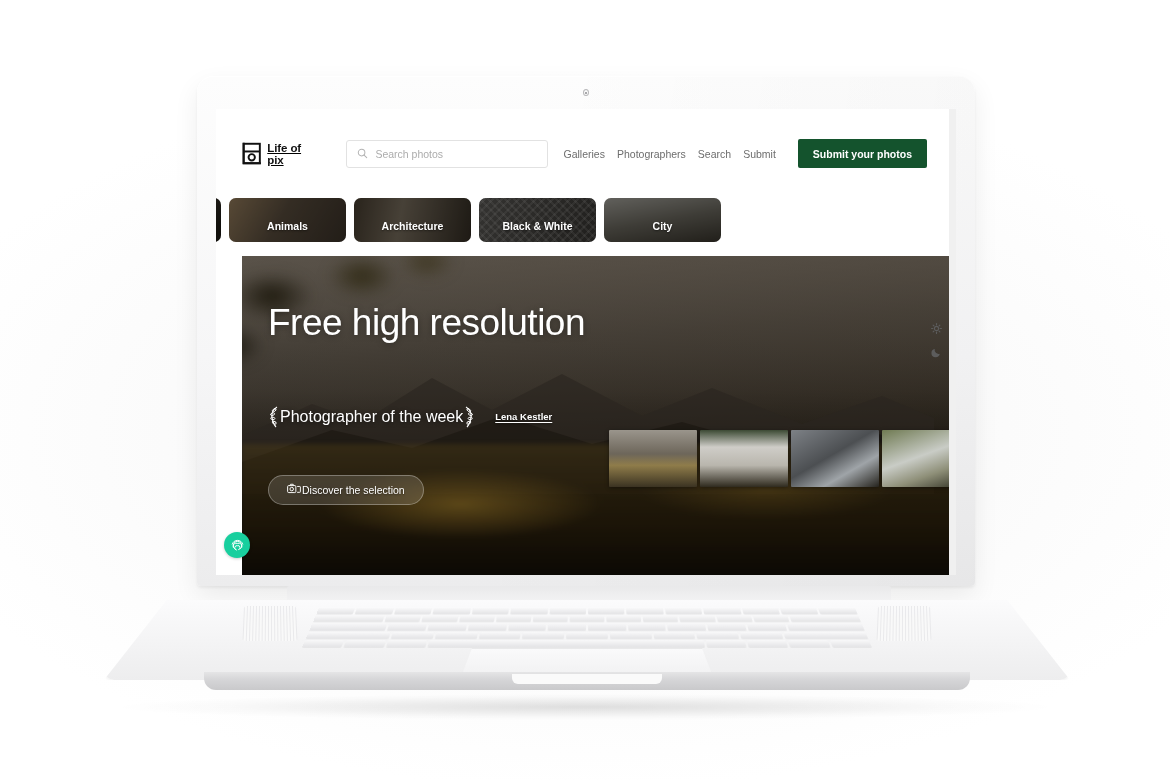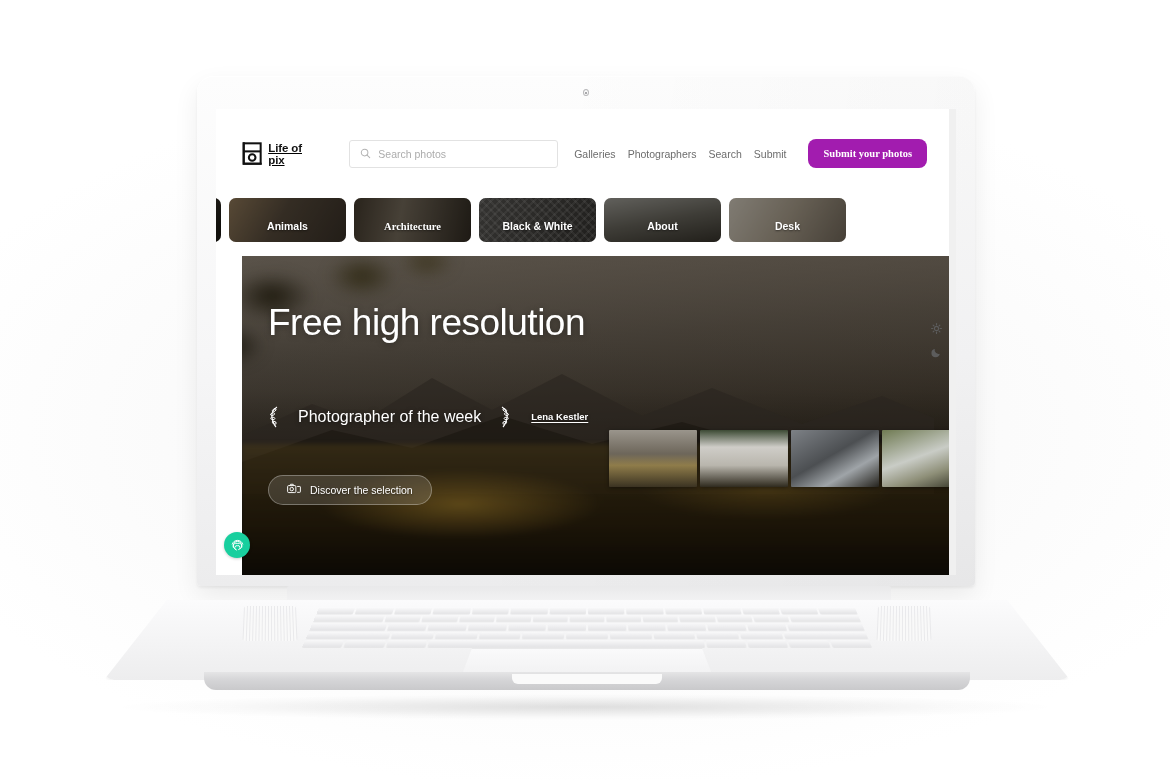--- a/index.html
+++ b/index.html
@@ -237,30 +237,30 @@
     margin-left: auto;
   }
   .nav-link {
     font-size: 10.5px;
     color: #6d6d6d;
     text-decoration: none;
     white-space: nowrap;
   }
   .cta-button {
     margin-left: 10px;
-    background: #a21caf;
+    background: #14532d;
     color: #ffffff;
     font-size: 10.5px;
     font-weight: 700;
     border: none;
-    border-radius: 8px;
+    border-radius: 2px;
     height: 29px;
     padding: 0 15px;
     cursor: pointer;
-    font-family: Liberation Serif, serif;
+    font-family: Liberation Sans, sans-serif;
     white-space: nowrap;
   }
 
   
   .category-strip {
     display: flex;
     gap: 8px;
     padding: 0 0 0 0;
     height: 44px;
     overflow: hidden;
@@ -289,21 +289,21 @@
     font-weight: 700;
     text-shadow: 0 1px 2px rgba(0,0,0,0.5);
     white-space: nowrap;
     margin-top: 12px;
   }
   .cat-tile.partial { width: 25px; }
 
   
   .tx-night   { background: linear-gradient(150deg,#2d2a25,#100f0d 70%); }
   .tx-animals { background: linear-gradient(120deg,#8a7355,#4c4135 45%,#2e2721 100%); }
-  .tx-arch    { background: linear-gradient(100deg,#3a3228,#6d6457 40%,#26211b 100%); font-family: Liberation Serif, serif; }
+  .tx-arch    { background: linear-gradient(100deg,#3a3228,#6d6457 40%,#26211b 100%); }
   .tx-beach   { background: linear-gradient(115deg,#6e6150,#a89a82 55%,#3b342b 100%); }
   .tx-bw      { background:
                   repeating-linear-gradient(45deg, rgba(255,255,255,.10) 0 2px, rgba(0,0,0,0) 2px 6px),
                   repeating-linear-gradient(-45deg, rgba(255,255,255,.10) 0 2px, rgba(0,0,0,0) 2px 6px),
                   linear-gradient(120deg,#4d4d4d,#2a2a2a); }
   .tx-city    { background: linear-gradient(170deg,#9a9a96,#5e5d57 50%,#2c2a25 100%); }
   .tx-desk    { background: linear-gradient(120deg,#cfc9be,#a49a8a 50%,#6b6257 100%); }
 
   
   .hero {
@@ -361,41 +361,41 @@
 
   .potw-row {
     display: flex;
     align-items: center;
     gap: 20px;
     margin-top: 63px;
   }
   .potw {
     display: flex;
     align-items: center;
-    gap: 18px;
+    gap: 0;
     color: #fff;
     font-size: 16px;
     text-shadow: 0 1px 4px rgba(0,0,0,0.5);
   }
   .laurel { width: 12px; height: 22px; flex: none; }
   .potw-author {
     color: #ffffff;
     font-size: 9.5px;
     font-weight: 700;
     text-decoration: underline;
     text-underline-offset: 2px;
     cursor: pointer;
     text-shadow: 0 1px 3px rgba(0,0,0,0.6);
   }
 
   .discover-button {
     margin-top: 47px;
     display: inline-flex;
     align-items: center;
-    gap: 9px;
+    gap: 1px;
     height: 30px;
     padding: 0 18px;
     border-radius: 16px;
     border: 1px solid rgba(255,255,255,0.30);
     background: rgba(255,255,255,0.14);
     backdrop-filter: blur(6px);
     color: #ffffff;
     font-size: 10.5px;
     font-family: "Liberation Sans", sans-serif;
     cursor: pointer;
@@ -508,25 +508,21 @@
           <div class="cat-tile tx-arch">
             <div class="shade"></div>
             <span class="cat-label">Architecture</span>
           </div>
           <div class="cat-tile tx-bw">
             <div class="shade"></div>
             <span class="cat-label">Black &amp; White</span>
           </div>
           <div class="cat-tile tx-city">
             <div class="shade"></div>
-            <span class="cat-label">About</span>
-          </div>
-          <div class="cat-tile tx-desk">
-            <div class="shade"></div>
-            <span class="cat-label">Desk</span>
+            <span class="cat-label">City</span>
           </div>
 
         </div>
 
         <section class="hero">
 
           <svg class="hero-mountains" viewBox="0 0 692 150" preserveAspectRatio="none">
             <path d="M0,92 L70,60 L120,78 L190,34 L250,66 L320,30 L400,72 L470,44 L560,80 L640,52 L692,74 L692,150 L0,150 Z" fill="#2b2620" opacity="0.75"></path>
             <path d="M0,118 L90,86 L170,104 L260,72 L350,100 L440,78 L540,106 L620,86 L692,104 L692,150 L0,150 Z" fill="#1d1913" opacity="0.85"></path>
           </svg>

